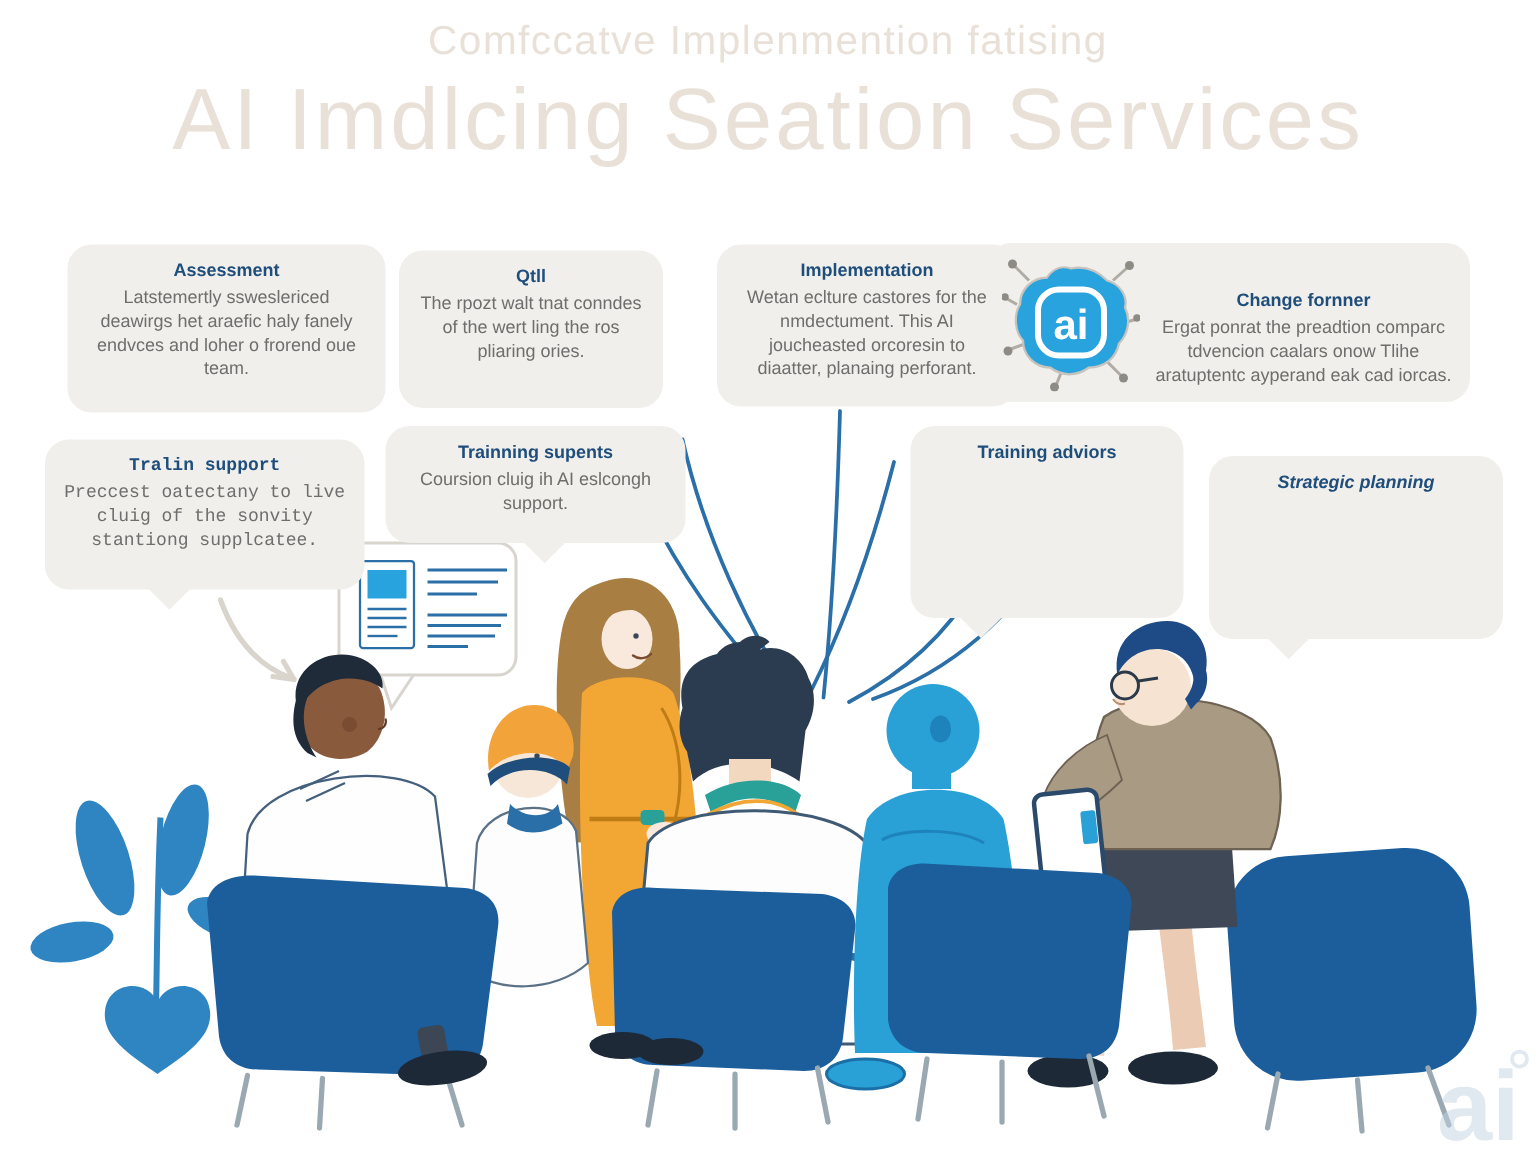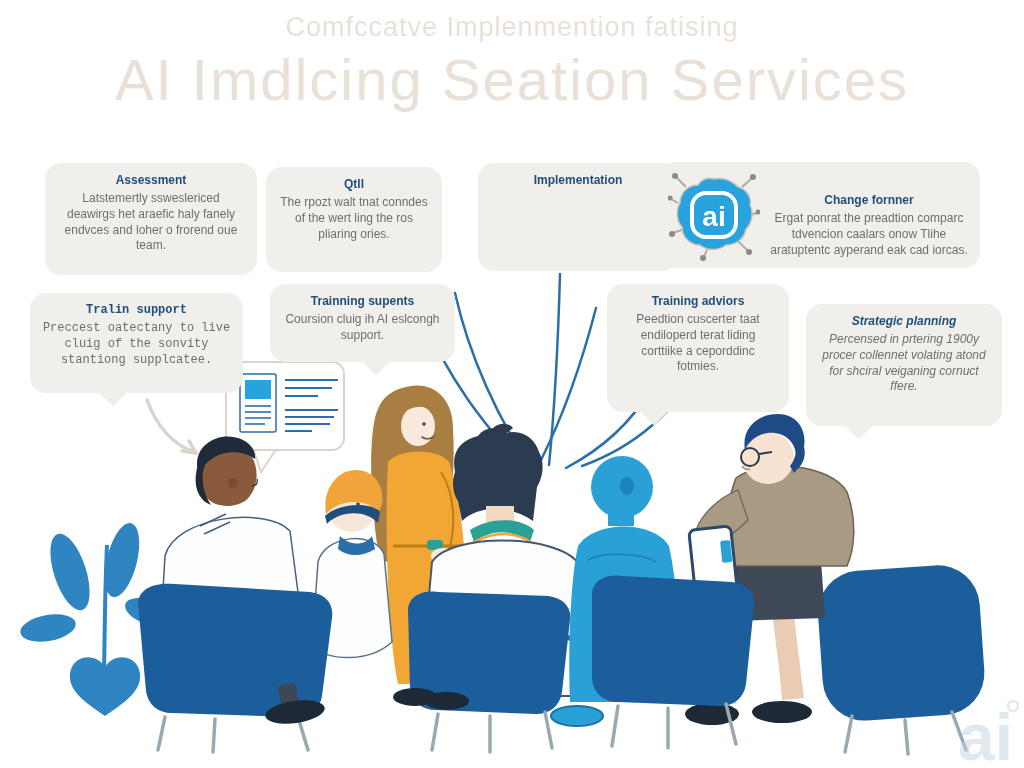--- a/index.html
+++ b/index.html
@@ -202,20 +202,21 @@
     <p>Latstemertly ssweslericed deawirgs het araefic haly fanely endvces and loher o frorend oue team.</p>
   </div>
 
   <div class="callout" id="co-qtll" style="left:266px;top:167px;width:176px;height:105px;">
     <h3>Qtll</h3>
     <p>The rpozt walt tnat conndes of the wert ling the ros pliaring ories.</p>
   </div>
 
   <div class="callout" id="co-implementation" style="left:430px;top:163px;width:200px;height:108px;margin-left:48px;">
     <h3>Implementation</h3>
+    <p>Wetan eclture castores for the nmdectument. This AI joucheasted orcoresin to diaatter, planaing perforant.</p>
   </div>
 
   <div class="callout" id="co-change" style="left:658px;top:162px;width:322px;height:106px;">
     <svg width="92" height="92" viewBox="0 0 92 92">
       <g stroke="#b0aca4" stroke-width="2">
         <line x1="18" y1="18" x2="8" y2="8"></line>
         <line x1="74" y1="18" x2="84" y2="9"></line>
         <line x1="82" y1="46" x2="89" y2="44"></line>
         <line x1="16" y1="60" x2="5" y2="64"></line>
         <line x1="70" y1="72" x2="80" y2="82"></line>
@@ -239,28 +240,26 @@
       <h3>Change fornner</h3>
       <p>Ergat ponrat the preadtion comparc tdvencion caalars onow Tlihe aratuptentc ayperand eak cad iorcas.</p>
     </div>
   </div>
 
   <div class="callout tail" id="co-tralin" style="left:30px;top:293px;width:213px;height:100px;font-family:Liberation Mono, monospace;">
     <h3>Tralin support</h3>
     <p>Preccest oatectany to live cluig of the sonvity stantiong supplcatee.</p>
   </div>
 
-  <div class="callout tail" id="co-supents" style="left:270px;top:284px;width:185px;height:78px;">
+  <div class="callout tail" id="co-supents" style="left:257px;top:284px;width:200px;height:78px;">
     <h3>Trainning supents</h3>
     <p>Coursion cluig ih AI eslcongh support.</p>
   </div>
 
   <div class="callout tail" id="co-adviors" style="left:607px;top:284px;width:182px;height:128px;">
     <h3>Training adviors</h3>
-    <p>Peedtion cuscerter taat endiloperd terat liding corttiike a ceporddinc fotmies.</p>
   </div>
 
   <div class="callout tail" id="co-strategic" style="left:806px;top:304px;width:196px;height:122px;font-style:italic;">
     <h3>Strategic planning</h3>
-    <p>Percensed in prtering 1900y procer collennet volating atond for shciral veiganing cornuct ffere.</p>
   </div>
 
 </div>
 
 </body></html>

